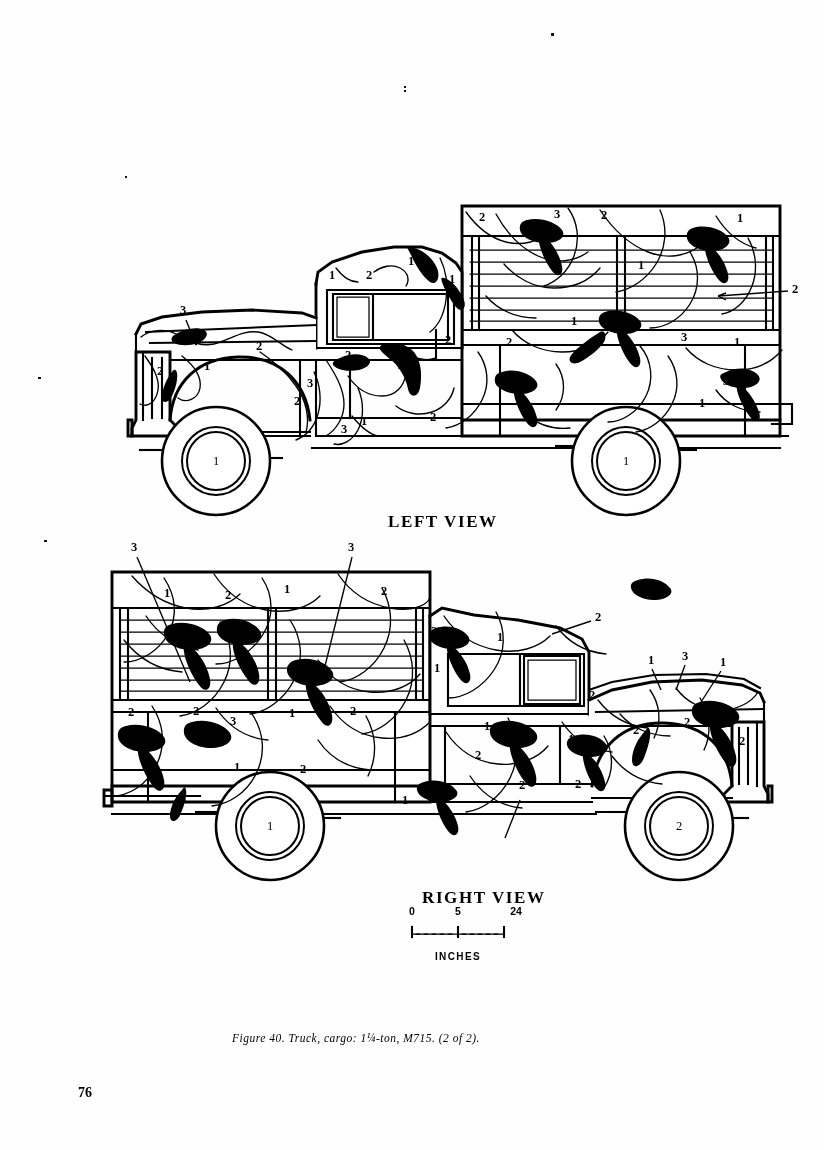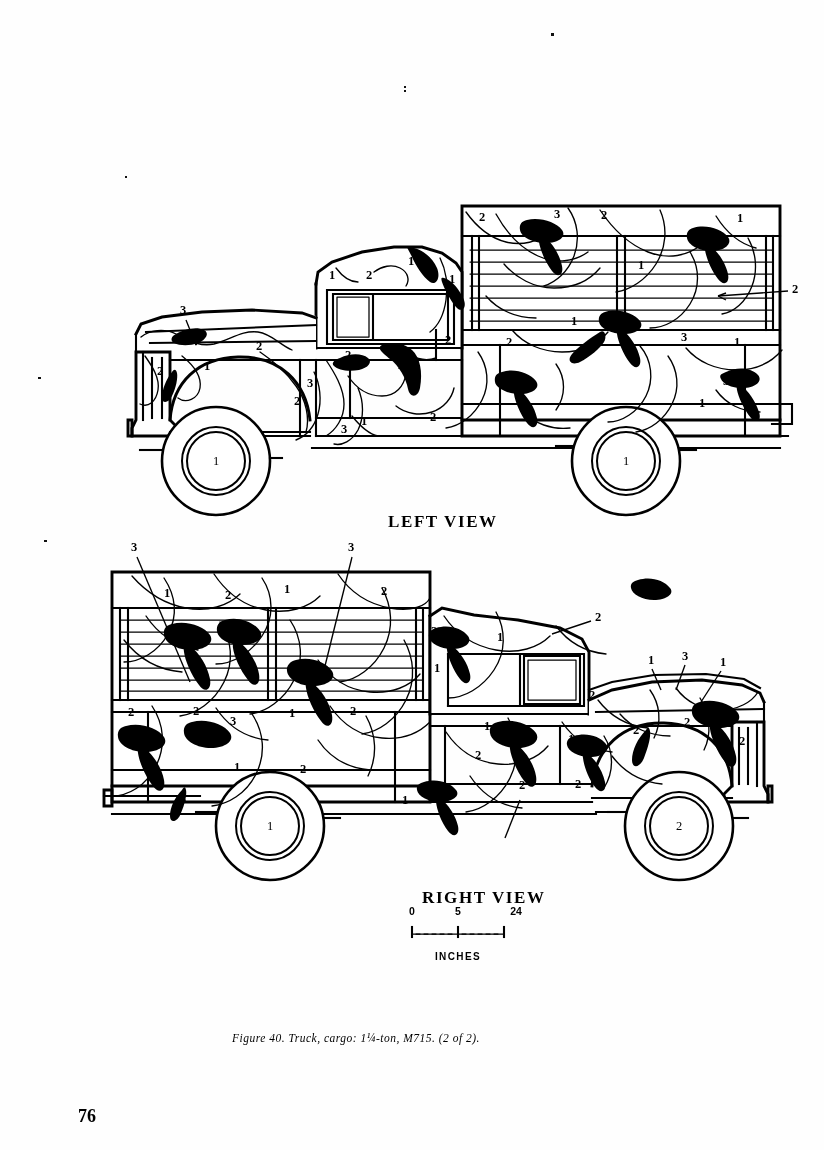--- a/index.html
+++ b/index.html
@@ -103,24 +103,23 @@
     font-style: italic;
     font-size: 11.5px;
     letter-spacing: 0.5px;
     color: #000;
   }
   .page-number {
     position: absolute;
     left: 78px;
     top: 1085px;
     font-family: "Liberation Serif", serif;
-    font-size: 18px;
+    font-size: 14px;
     font-weight: 700;
     color: #000;
-    margin-top: 21px;
   }
   .speck { fill: #111; }
 </style>
 </head>
 <body>
 
 <div id="page">
 
   <svg class="figure-svg" viewBox="0 0 824 1150">
 

